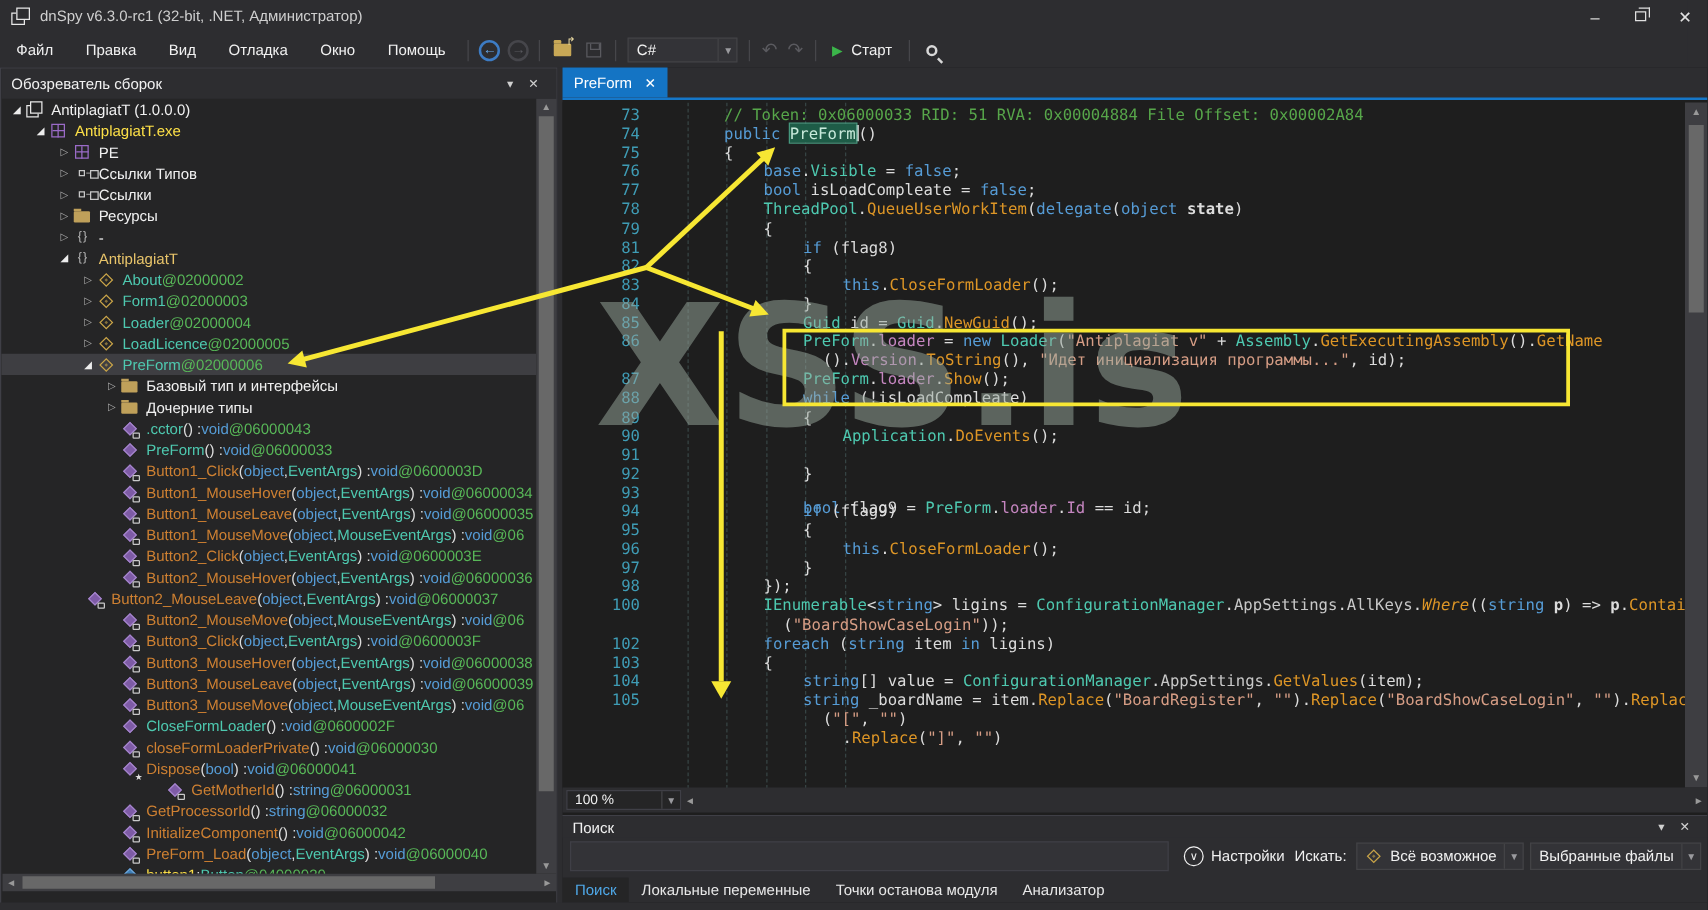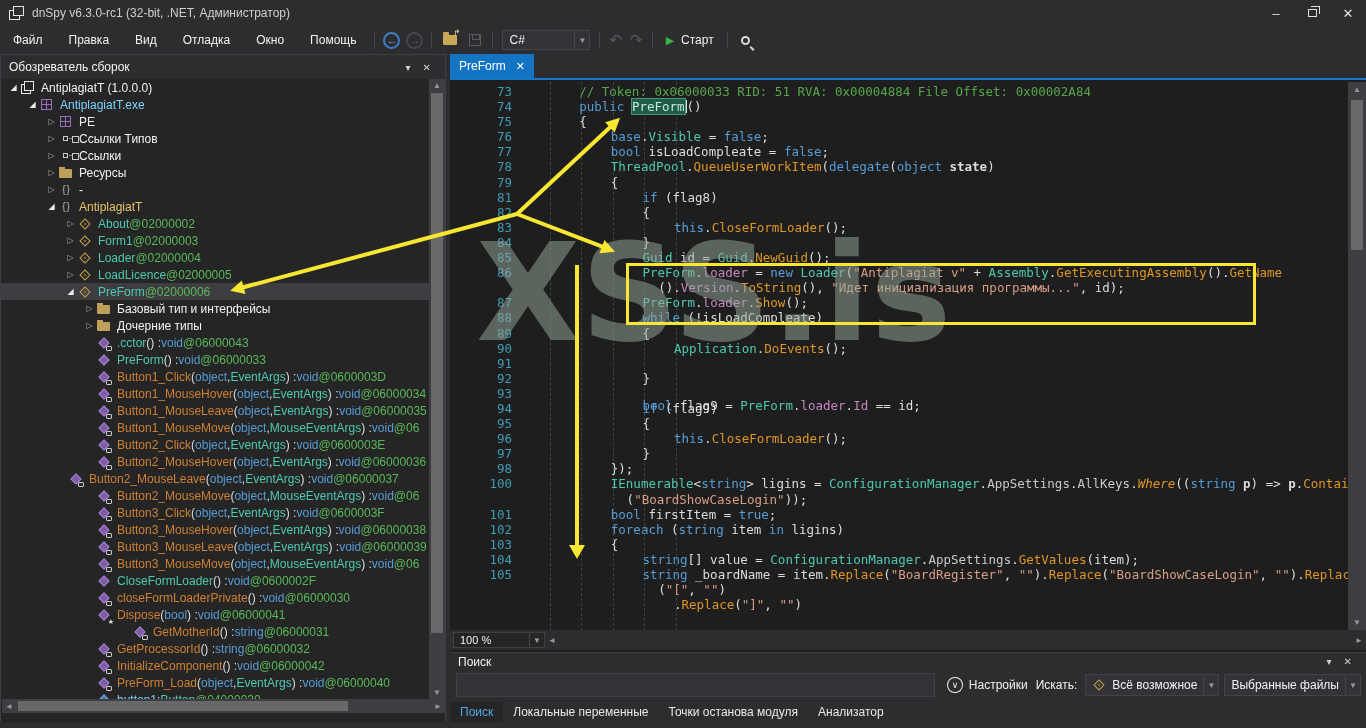--- a/index.html
+++ b/index.html
@@ -61,21 +61,21 @@
   .ico-folder i { width:13px; height:9px; background:#BFA05A; border-radius:1px; display:block; position:relative; margin-top:2px; }
   .ico-folder i::before { content:""; position:absolute; top:-2px; left:0; width:6px; height:2px; background:#BFA05A; }
   .ico-ns { color:#B8B8B8; font-size:10px; letter-spacing:-1px; }
   .ico-class i { width:8px; height:8px; border:1px solid #C8A348; transform:rotate(45deg); display:block; }
   .ico-class i::before { content:""; position:absolute; inset:2px; border:1px solid rgba(200,163,72,.6); }
   .ico-method i { width:8px; height:8px; background:#7E5BA6; border:1px solid #A585CC; transform:rotate(45deg); display:block; }
   .ico-field i { width:8px; height:8px; background:#3E7FB8; border:1px solid #6FA6D8; transform:rotate(45deg); display:block; }
   .badge-lock { position:absolute; right:-1px; bottom:-1px; width:6px; height:5px; background:#252526; border:1px solid #C9C9C9; border-radius:1px; }
   .badge-star { position:absolute; right:-3px; bottom:-4px; color:#E0E0E0; font-size:7px; }
   
-  .sw{color:#F1F1F1} .spu{color:#7dd3fc} .sns{color:#E8C46A} .st{color:#4EC9B0}
+  .sw{color:#F1F1F1} .spu{color:#fde047} .sns{color:#E8C46A} .st{color:#4EC9B0}
   .so{color:#CE8032} .sg{color:#58B858} .sk{color:#569CD6} .spl{color:#DCDCDC}
   
   #tree-vscroll { left:428px; top:24px; width:16px; height:620px; background:#3E3E42; }
   #tree-hscroll { left:1px; top:644px; width:443px; height:14px; background:#3E3E42; display:flex; align-items:center; }
   .sb-arrow { color:#999; font-size:8px; width:14px; text-align:center; flex:none; }
   .sb-thumb { background:#686868; }
   #tree-vthumb { position:absolute; left:2px; top:14px; width:12px; height:540px; }
   #tree-hthumb { height:10px; width:330px; margin-left:2px; }
 
   
@@ -662,21 +662,20 @@
           <div class="cl"><span class="ln">91</span></div>
           <div class="cl"><span class="ln">92</span><span class="ct" style="padding-left: 126.4px;"><span class="spl">}</span></span></div>
           <div class="cl"><span class="ln">93</span><span class="ct" style="padding-left: 126.4px; margin-top: 12px;"><span class="sk">bool</span><span class="spl"> flag9 = </span><span class="st">PreForm</span><span class="spl">.</span><span class="sf">loader</span><span class="spl">.</span><span class="sf">Id</span><span class="spl"> == id;</span></span></div>
           <div class="cl"><span class="ln">94</span><span class="ct" style="padding-left: 126.4px;"><span class="sk">if</span><span class="spl"> (flag9)</span></span></div>
           <div class="cl"><span class="ln">95</span><span class="ct" style="padding-left: 126.4px;"><span class="spl">{</span></span></div>
           <div class="cl"><span class="ln">96</span><span class="ct" style="padding-left: 158px;"><span class="sk">this</span><span class="spl">.</span><span class="sm">CloseFormLoader</span><span class="spl">();</span></span></div>
           <div class="cl"><span class="ln">97</span><span class="ct" style="padding-left: 126.4px;"><span class="spl">}</span></span></div>
           <div class="cl"><span class="ln">98</span><span class="ct" style="padding-left: 94.8px;"><span class="spl">});</span></span></div>
           <div class="cl"><span class="ln">100</span><span class="ct" style="padding-left: 94.8px;"><span class="st">IEnumerable</span><span class="spl">&lt;</span><span class="sk">string</span><span class="spl">&gt; ligins = </span><span class="st">ConfigurationManager</span><span class="spl">.</span><span class="sgr">AppSettings</span><span class="spl">.</span><span class="sgr">AllKeys</span><span class="spl">.</span><span class="sm si">Where</span><span class="spl">((</span><span class="sk">string</span><span class="spl"> </span><span class="spl sb">p</span><span class="spl">) =&gt; </span><span class="spl sb">p</span><span class="spl">.</span><span class="sm">Contains</span></span></div>
           <div class="cl"><span class="ln"></span><span class="ct" style="padding-left: 110.6px;"><span class="spl">(</span><span class="ss">"BoardShowCaseLogin"</span><span class="spl">));</span></span></div>
-          <div class="cl"><span class="ln">101</span><span class="ct" style="padding-left: 94.8px;"><span class="sk">bool</span><span class="spl"> firstItem = </span><span class="sk">true</span><span class="spl">;</span></span></div>
           <div class="cl"><span class="ln">102</span><span class="ct" style="padding-left: 94.8px;"><span class="sk">foreach</span><span class="spl"> (</span><span class="sk">string</span><span class="spl"> item </span><span class="sk">in</span><span class="spl"> ligins)</span></span></div>
           <div class="cl"><span class="ln">103</span><span class="ct" style="padding-left: 94.8px;"><span class="spl">{</span></span></div>
           <div class="cl"><span class="ln">104</span><span class="ct" style="padding-left: 126.4px;"><span class="sk">string</span><span class="spl">[] value = </span><span class="st">ConfigurationManager</span><span class="spl">.</span><span class="sgr">AppSettings</span><span class="spl">.</span><span class="sm">GetValues</span><span class="spl">(item);</span></span></div>
           <div class="cl"><span class="ln">105</span><span class="ct" style="padding-left: 126.4px;"><span class="sk">string</span><span class="spl"> _boardName = item.</span><span class="sm">Replace</span><span class="spl">(</span><span class="ss">"BoardRegister"</span><span class="spl">, </span><span class="ss">""</span><span class="spl">).</span><span class="sm">Replace</span><span class="spl">(</span><span class="ss">"BoardShowCaseLogin"</span><span class="spl">, </span><span class="ss">""</span><span class="spl">).</span><span class="sm">Replace</span></span></div>
           <div class="cl"><span class="ln"></span><span class="ct" style="padding-left: 142.2px;"><span class="spl">(</span><span class="ss">"["</span><span class="spl">, </span><span class="ss">""</span><span class="spl">)</span></span></div>
           <div class="cl"><span class="ln"></span><span class="ct" style="padding-left: 158px;"><span class="spl">.</span><span class="sm">Replace</span><span class="spl">(</span><span class="ss">"]"</span><span class="spl">, </span><span class="ss">""</span><span class="spl">)</span></span></div>
         </div>
     </div>
 
     <div class="abs" id="ed-vscroll">

